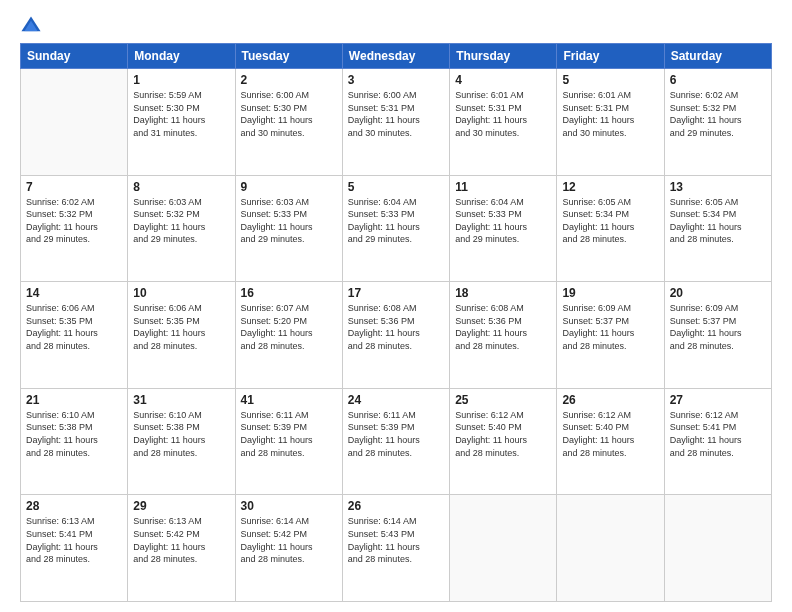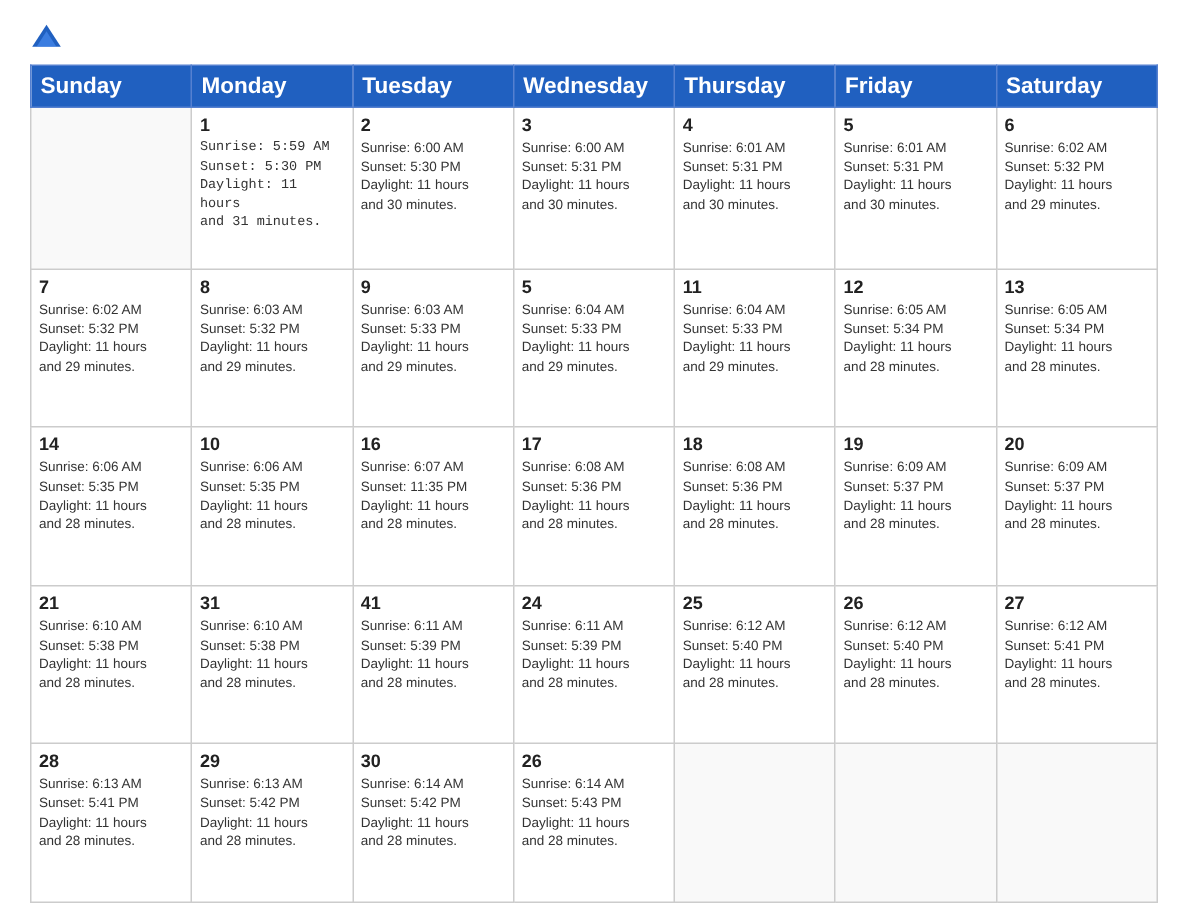--- a/index.html
+++ b/index.html
@@ -66,21 +66,21 @@
       border: 1px solid #ccc;
       border-collapse: collapse;
       width: 100%;
       table-layout: fixed;
     }
     .calendar th {
       background-color: #2060c0;
       color: #fff;
       text-align: left;
       padding: 5px 6px;
-      font-size: 15px;
+      font-size: 12px;
       font-weight: bold;
       border: 1px solid #5580d0;
     }
     .calendar td {
       border: 1px solid #ccc;
       vertical-align: top;
       padding: 4px 5px;
       font-size: 9.5px;
       color: #333;
       height: 86px;
@@ -134,21 +134,21 @@
           <th>Thursday</th>
           <th>Friday</th>
           <th>Saturday</th>
         </tr>
     </thead>
     <tbody id="calendar-body">
     <tr>
           <td class="empty-cell"></td>
           <td>
             <span class="day-num">1</span>
-            <div class="day-info" style="white-space: pre-line; font-family: Liberation Mono, monospace;">Sunrise: 5:59 AM
+            <div class="day-info" style="white-space: pre-line;">Sunrise: 5:59 AM
 Sunset: 5:30 PM
 Daylight: 11 hours
 and 31 minutes.</div>
           </td>
           <td>
             <span class="day-num">2</span>
             <div class="day-info" style="white-space: pre-line;">Sunrise: 6:00 AM
 Sunset: 5:30 PM
 Daylight: 11 hours
 and 30 minutes.</div>
@@ -244,21 +244,21 @@
           <td>
             <span class="day-num">10</span>
             <div class="day-info" style="white-space: pre-line;">Sunrise: 6:06 AM
 Sunset: 5:35 PM
 Daylight: 11 hours
 and 28 minutes.</div>
           </td>
           <td>
             <span class="day-num">16</span>
             <div class="day-info" style="white-space: pre-line;">Sunrise: 6:07 AM
-Sunset: 11:35 PM
+Sunset: 5:20 PM
 Daylight: 11 hours
 and 28 minutes.</div>
           </td>
           <td>
             <span class="day-num">17</span>
             <div class="day-info" style="white-space: pre-line;">Sunrise: 6:08 AM
 Sunset: 5:36 PM
 Daylight: 11 hours
 and 28 minutes.</div>
           </td>

